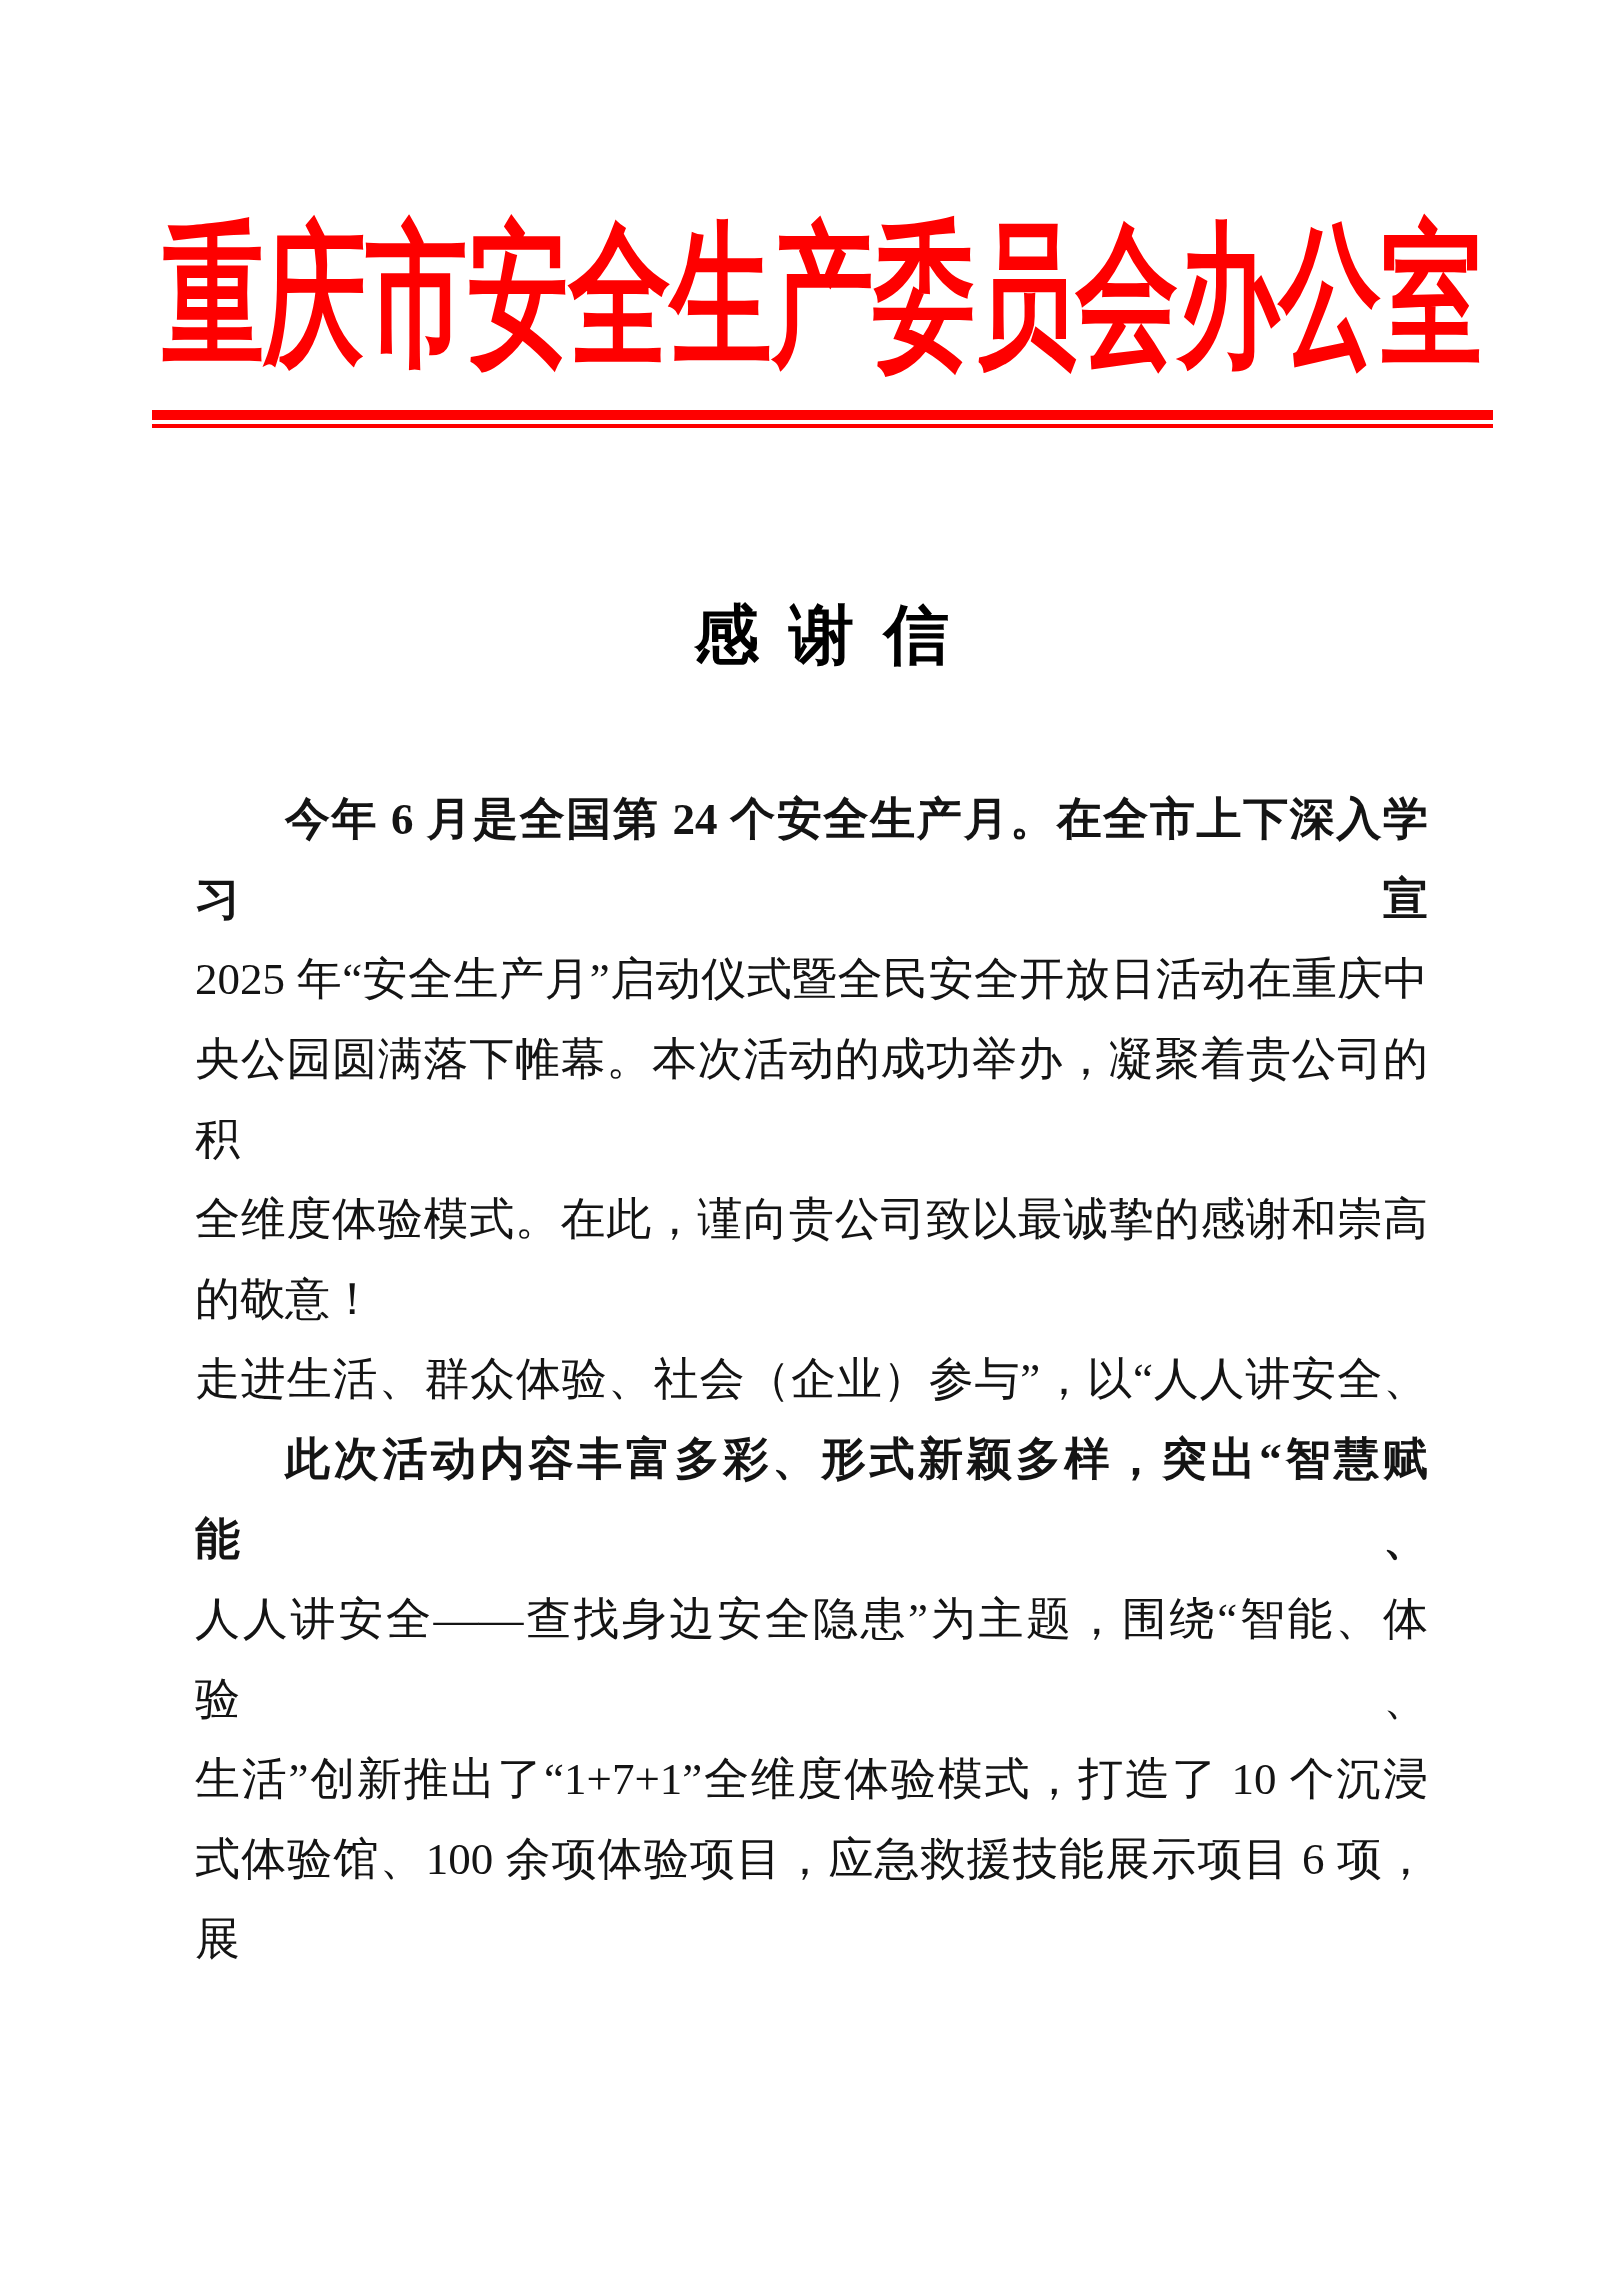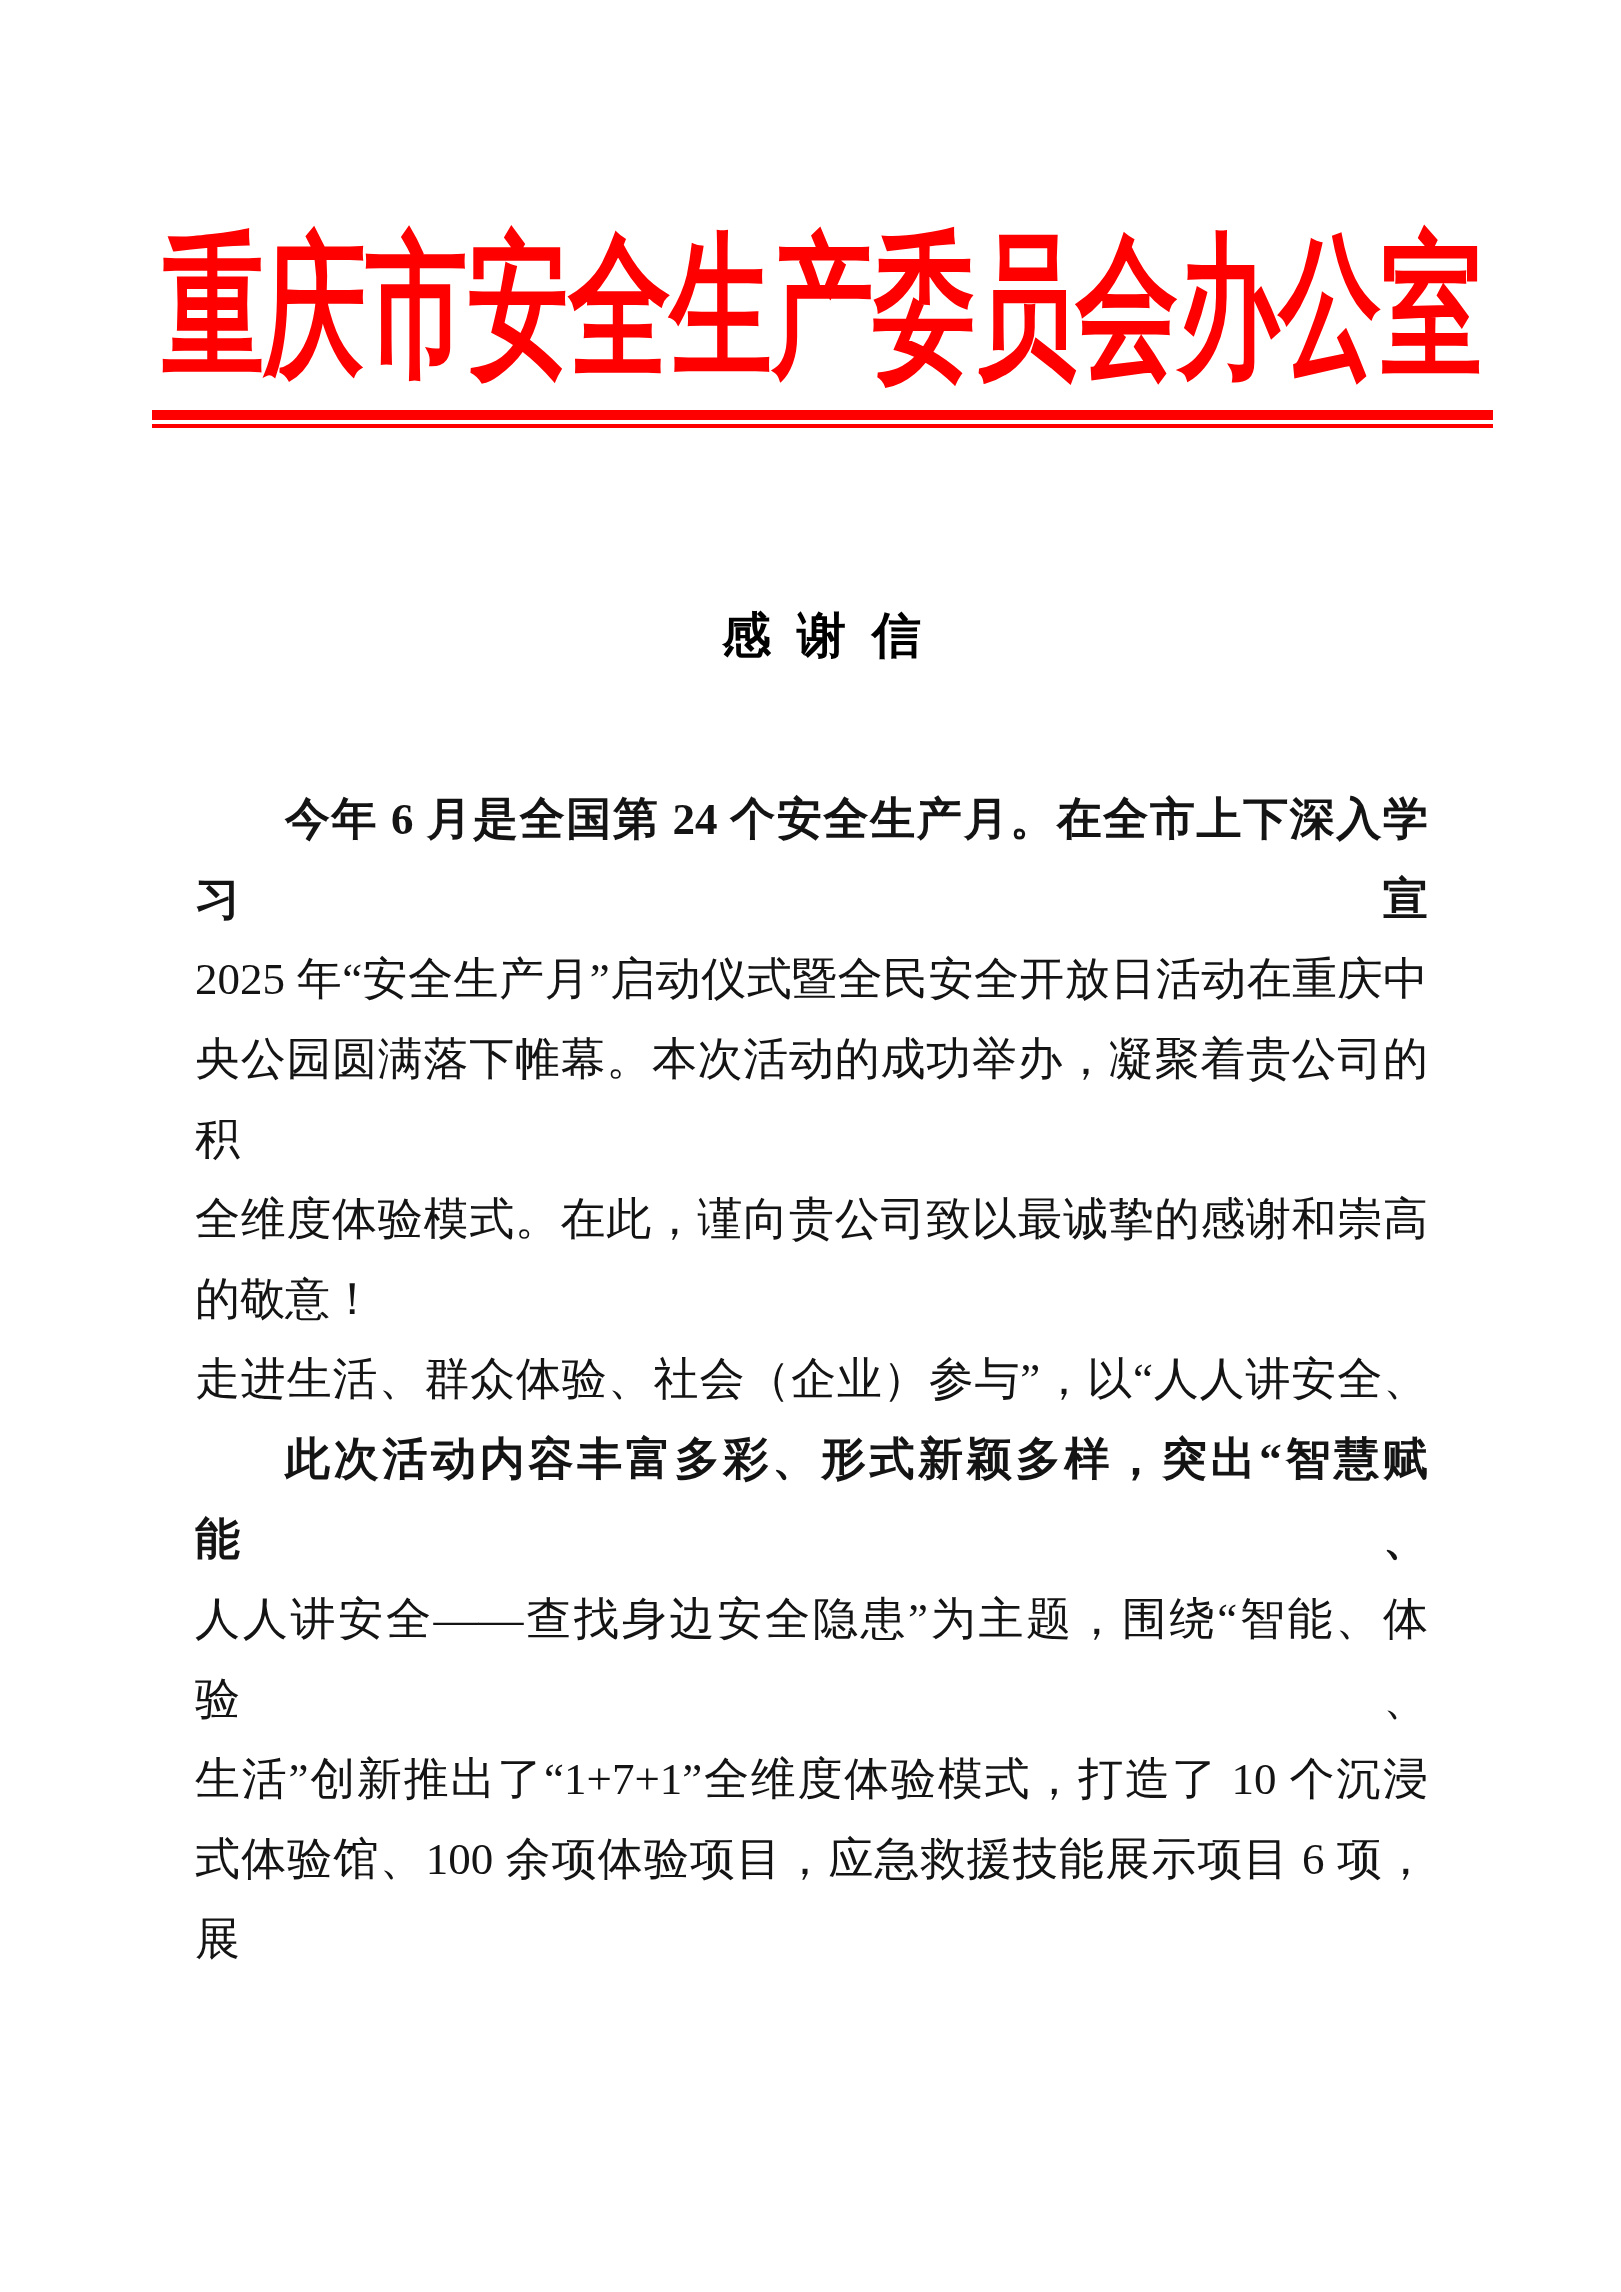--- a/index.html
+++ b/index.html
@@ -22,20 +22,21 @@
     top: 0;
     width: 1341px;
   }
   
   .letterhead-title {
     margin-top: 227px;
     height: 163px;
     display: flex;
     align-items: center;
     justify-content: center;
+    font-family: Liberation Mono, monospace;
   }
   .letterhead-title .org {
     font-size: 155px;
     line-height: 163px;
     font-weight: bold;
     color: #fe0000;
     white-space: nowrap;
     transform: scaleX(0.655);
     transform-origin: center center;
     letter-spacing: 0;
@@ -44,21 +45,21 @@
   .rule-top { margin-top: 19.6px; }
   .rule-top .thick { height: 10.8px; background: #fe0000; }
   .rule-top .gap   { height: 3.9px;  background: #ffffff; }
   .rule-top .thin  { height: 3.9px;  background: #fe0000; }
 
   
   .doc-title {
     margin-top: 173px;
     height: 69px;
     line-height: 69px;
-    font-size: 49px;
+    font-size: 65px;
     font-weight: bold;
     text-align: center;
     color: #000000;
     word-spacing: 9.8px;
     letter-spacing: 2px;
   }
   
   .letter-body {
     margin-top: 109px;
     margin-left: 43px;

